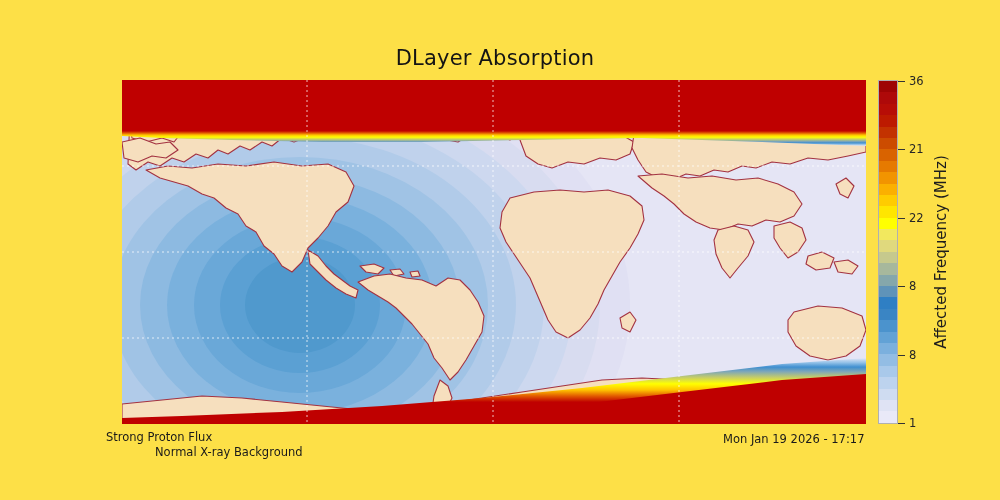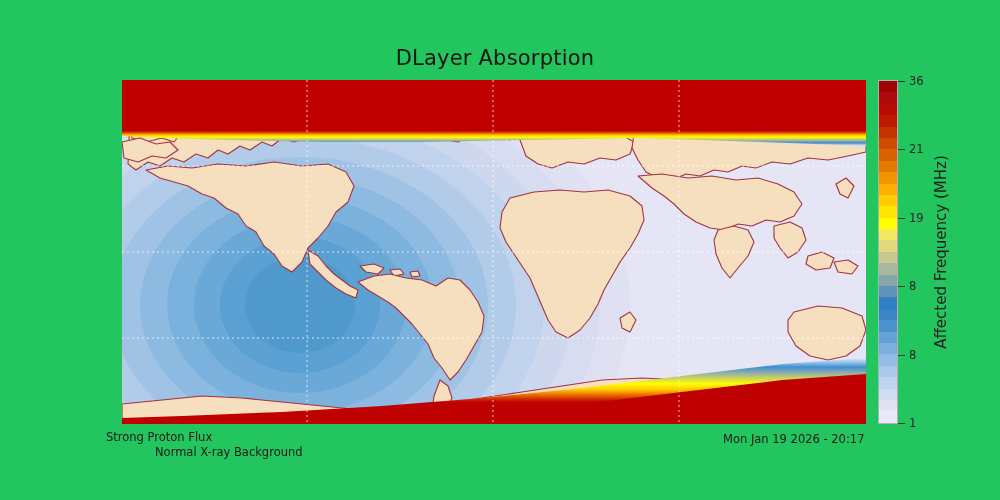--- a/index.html
+++ b/index.html
@@ -5,21 +5,21 @@
   html, body {
     margin: 0; padding: 0;
     width: 1000px; height: 500px;
     background: #ffffff;
     font-family: "DejaVu Sans", sans-serif;
     overflow: hidden;
   }
   #root {
     position: relative;
     width: 1000px; height: 500px;
-    background: #22c55e;
+    background: #fde047;
   }
 
   
   #title {
     position: absolute;
     left: 0; top: 46px;
     width: 990px;
     text-align: center;
     font-size: 21px;
     color: #141414;
@@ -312,29 +312,29 @@
         <div class="cb-step" style="height: 11.4px; background: rgb(189, 211, 238);"></div>
         <div class="cb-step" style="height: 11.4px; background: rgb(207, 220, 241);"></div>
         <div class="cb-step" style="height: 11.4px; background: rgb(223, 227, 244);"></div>
         <div class="cb-step" style="height: 11.4px; background: rgb(233, 233, 248);"></div>
       </div>
   <div class="cb-tick" style="top: 1px;"></div>
       <div class="cb-lbl" style="top: 1px;">36</div>
       <div class="cb-tick" style="top: 69.4px;"></div>
       <div class="cb-lbl" style="top: 69.4px;">21</div>
       <div class="cb-tick" style="top: 137.8px;"></div>
-      <div class="cb-lbl" style="top: 137.8px;">19</div>
+      <div class="cb-lbl" style="top: 137.8px;">22</div>
       <div class="cb-tick" style="top: 206.2px;"></div>
       <div class="cb-lbl" style="top: 206.2px;">8</div>
       <div class="cb-tick" style="top: 274.6px;"></div>
       <div class="cb-lbl" style="top: 274.6px;">8</div>
       <div class="cb-tick" style="top: 343px;"></div>
       <div class="cb-lbl" style="top: 343px;">1</div>
     </div>
   <div id="cbar-title">
     <span>Affected Frequency (MHz)</span>
   </div>
 
   <div class="note" id="note-flux">Strong Proton Flux</div>
   <div class="note" id="note-xray">Normal X-ray Background</div>
-  <div class="note" id="note-date">Mon Jan 19 2026 - 20:17</div>
+  <div class="note" id="note-date">Mon Jan 19 2026 - 17:17</div>
 
 </div>
 
 </body></html>

